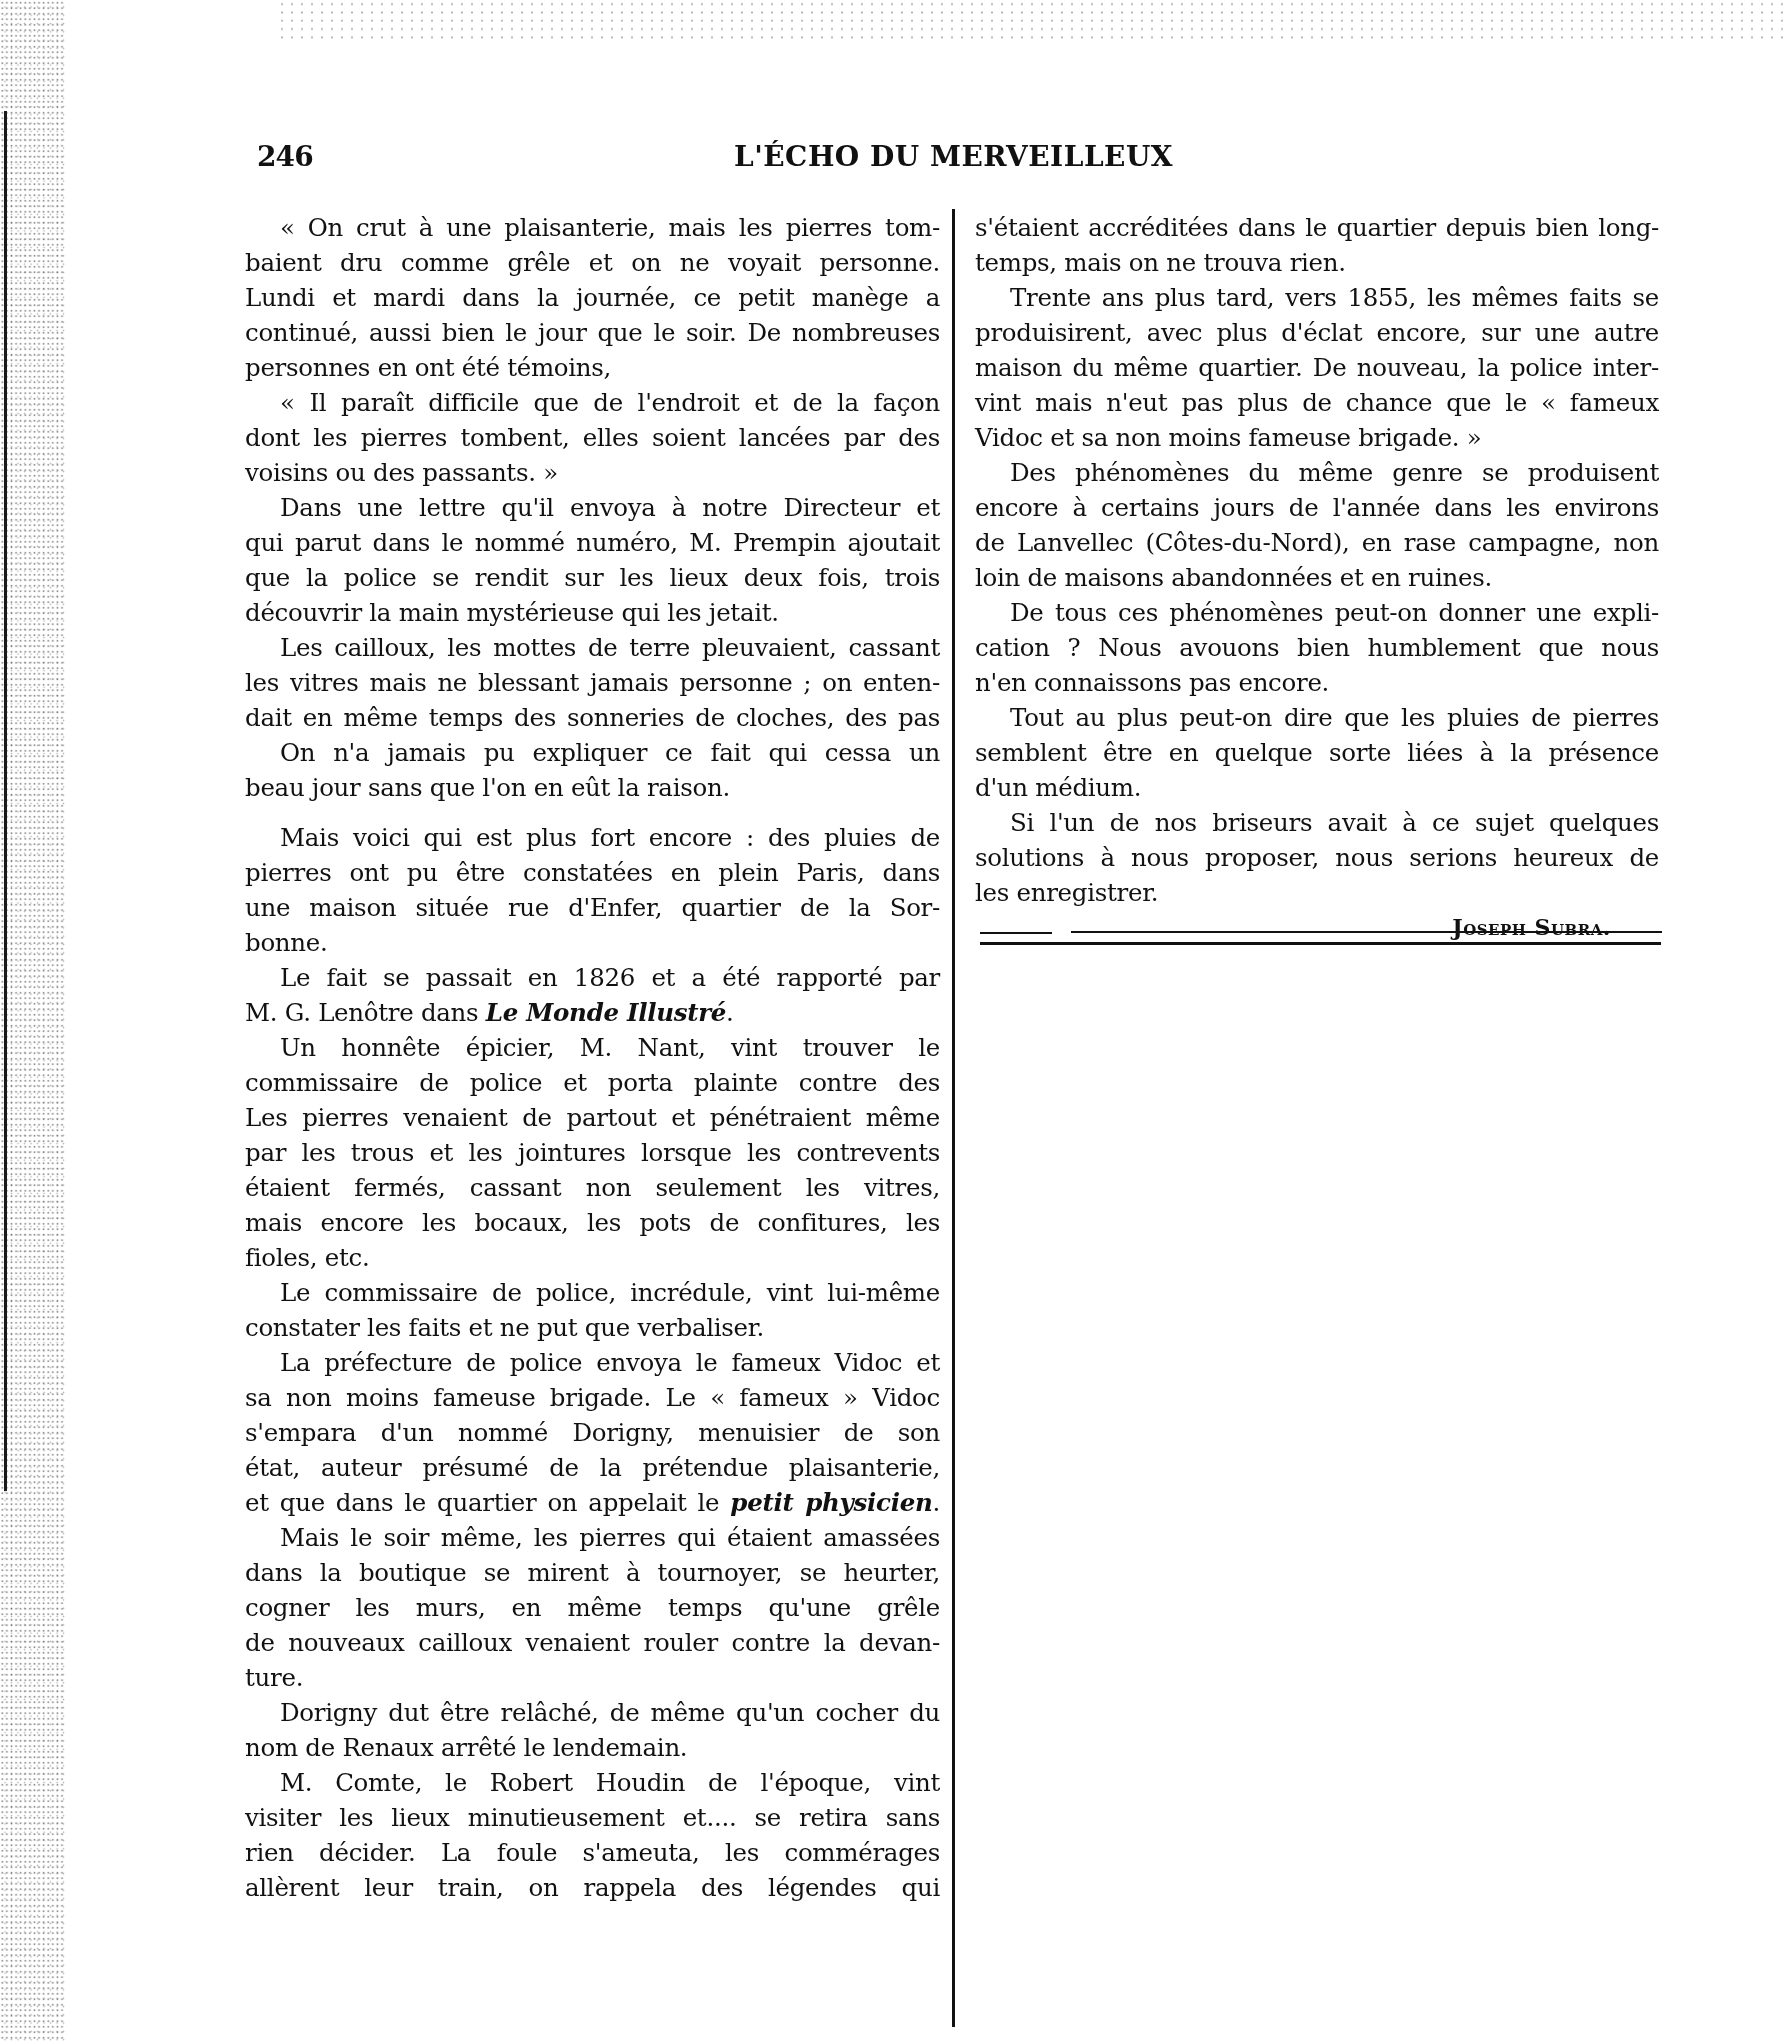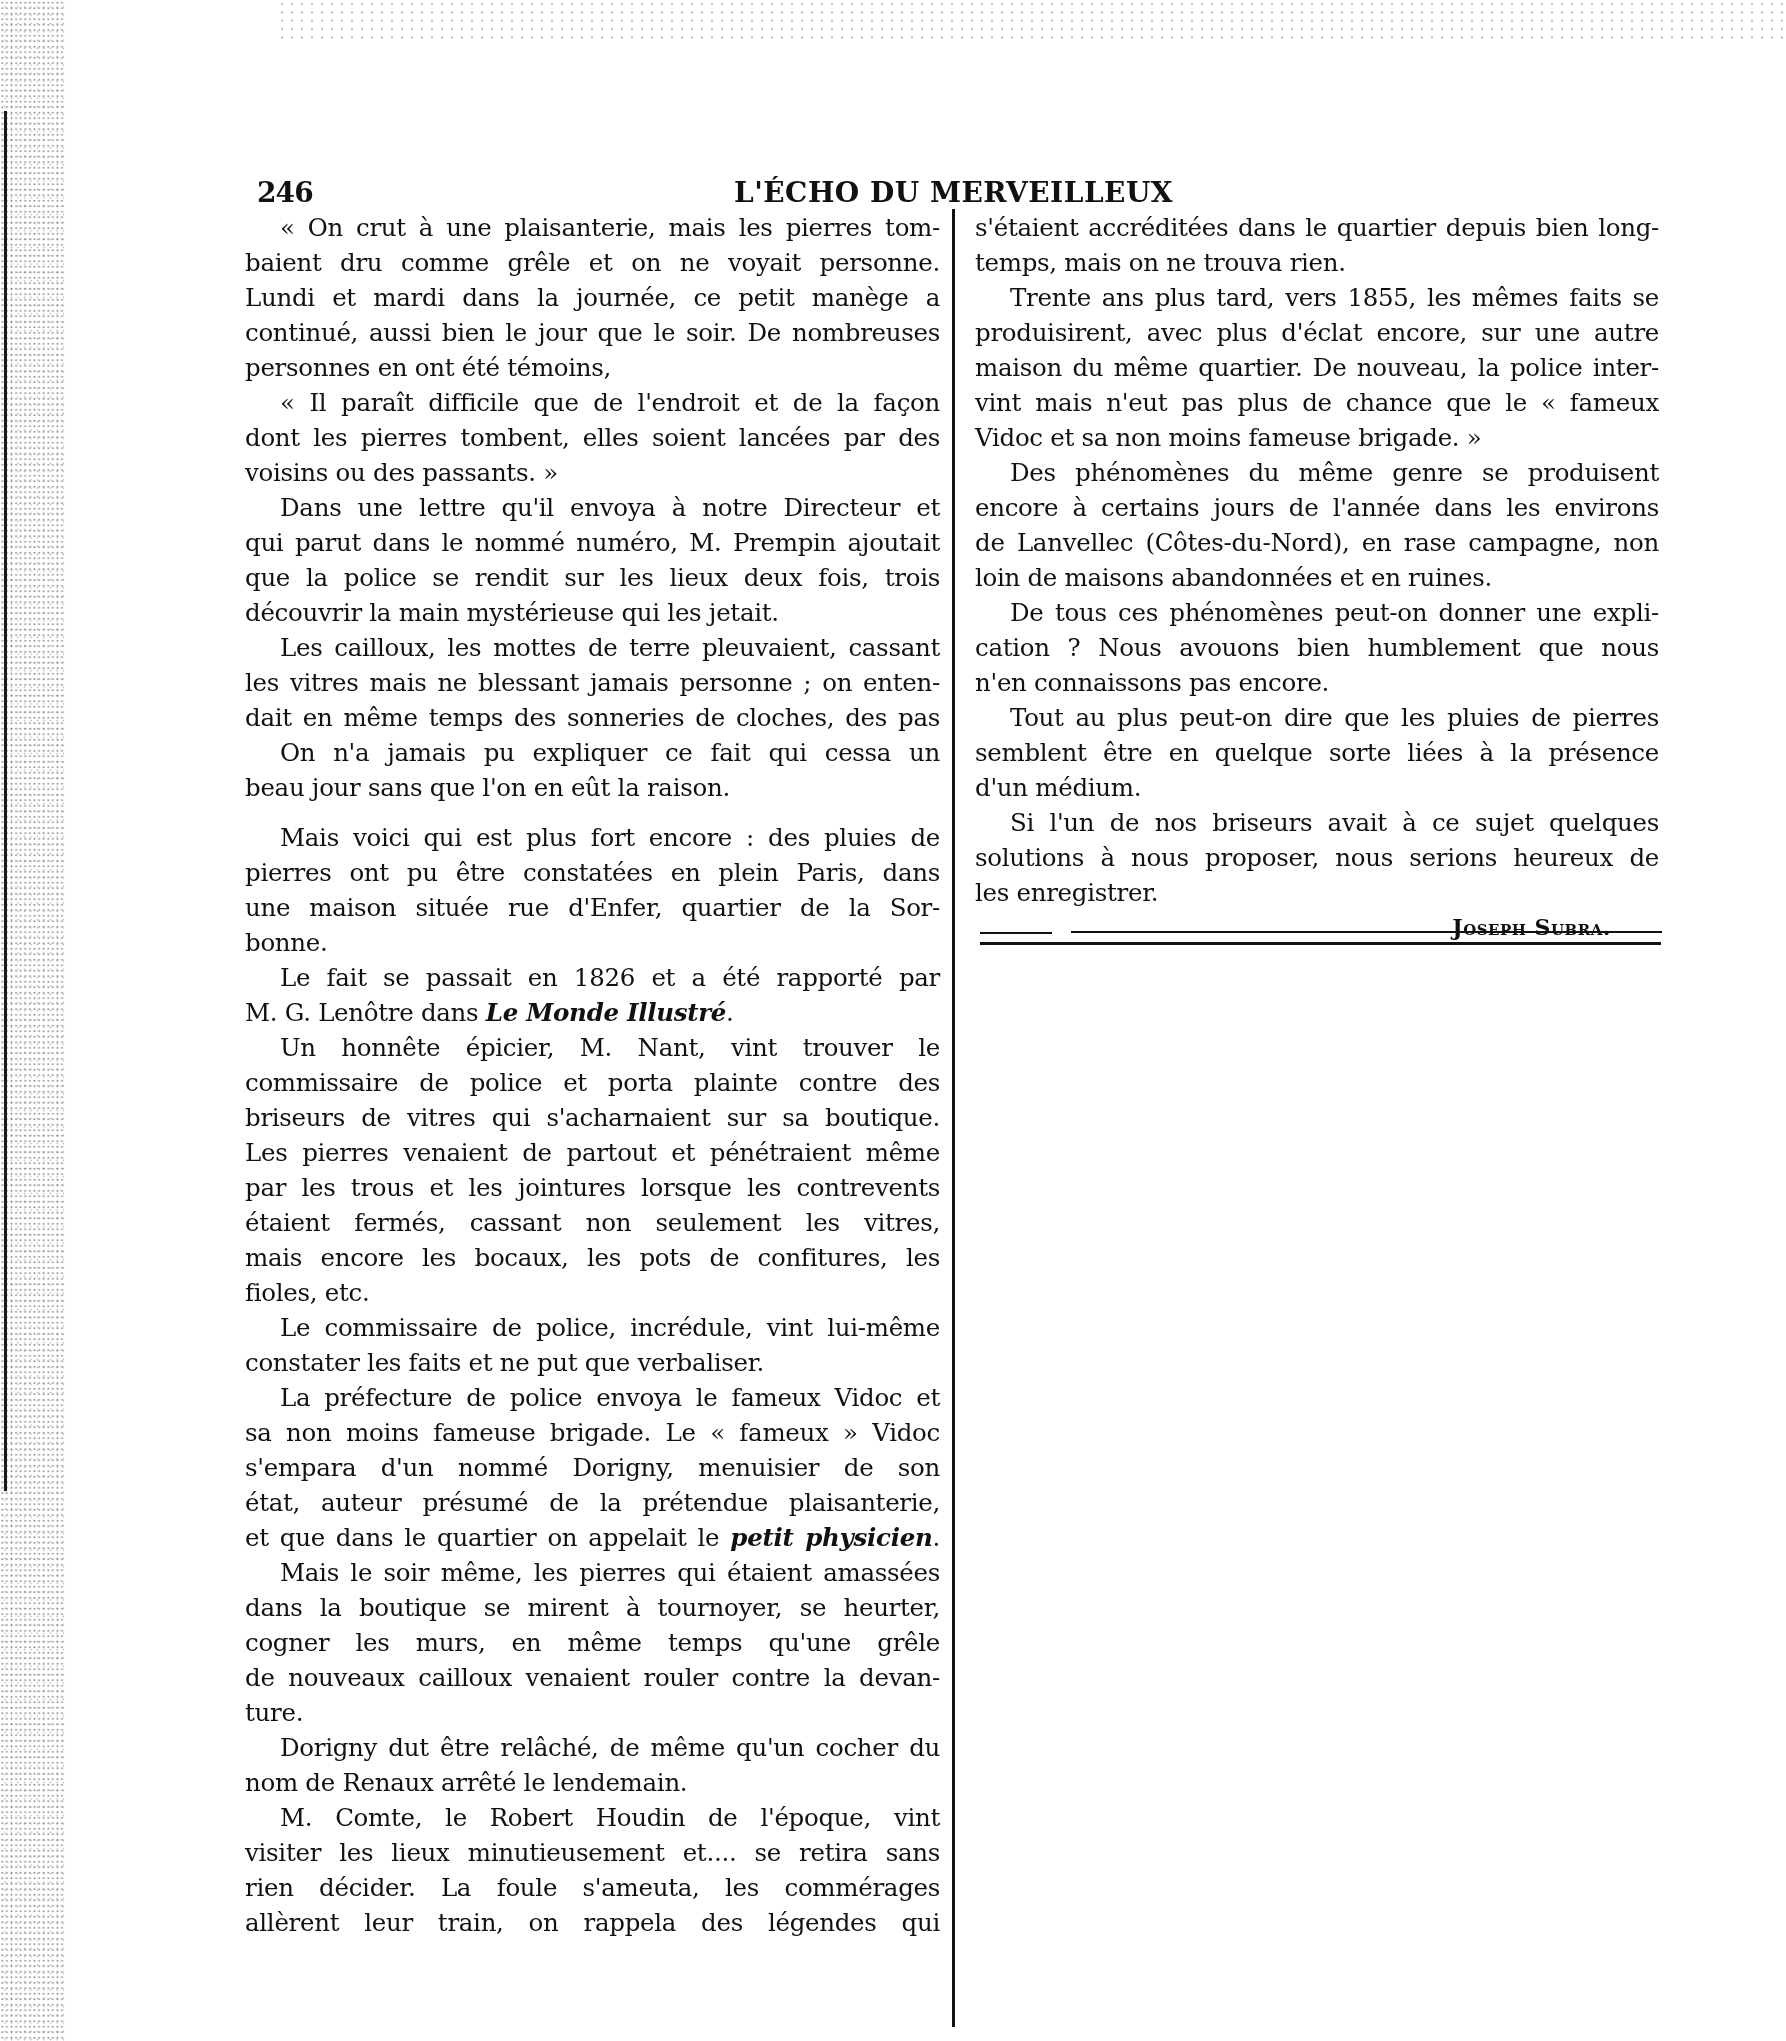--- a/index.html
+++ b/index.html
@@ -7,21 +7,21 @@
          font-family: "DejaVu Serif", "Liberation Serif", serif; color: #111; }
   .edge-band { position: absolute; left: 0; top: 0; width: 65px; height: 2042px;
     background-image:
       radial-gradient(circle, rgba(0,0,0,0.55) 0.7px, transparent 1.2px),
       radial-gradient(circle, rgba(0,0,0,0.35) 0.6px, transparent 1.1px);
     background-size: 4.6px 5.5px, 6.5px 8.3px; background-position: 0 0, 1.8px 2.8px; opacity: 0.8; }
   .edge-line { position: absolute; left: 3.7px; top: 111px; width: 3.7px; height: 1380px; background: #1a1a1a; }
   .top-band { position: absolute; left: 277px; top: 0; width: 1510px; height: 42px;
     background-image: radial-gradient(circle, rgba(0,0,0,0.45) 0.7px, transparent 1.3px);
     background-size: 10px 8.3px; opacity: 0.7; }
-  .header { position: absolute; top: 140px; left: 0; width: 100%; height: 37px; margin-top: 36px; }
+  .header { position: absolute; top: 140px; left: 0; width: 100%; height: 37px; }
   .page-number { position: absolute; left: 257px; top: 0; font-size: 28px; font-weight: bold; letter-spacing: -0.9px; }
   .running-title { position: absolute; left: 734px; top: 0; font-size: 28px; font-weight: bold; letter-spacing: 0.5px; }
   .divider { position: absolute; left: 952px; top: 209px; width: 2.8px; height: 1818px; background: #111; }
   .col { position: absolute; top: 210px; }
   .col-left { left: 245px; width: 695px; }
   .col-right { left: 975px; width: 684px; }
   .line { display: block; height: 35px; line-height: 35px; font-size: 24.5px; white-space: nowrap;
           text-align: justify; text-align-last: justify; letter-spacing: -0.3px; word-spacing: 0px; }
   .line.last { text-align: left; text-align-last: left; }
   .line.indent { padding-left: 35px; }
@@ -65,21 +65,20 @@
     <div class="line last"><span>beau jour sans que l'on en eût la raison.</span></div>
     <div class="gap"></div>
     <div class="line indent"><span>Mais voici qui est plus fort encore : des pluies de</span></div>
     <div class="line"><span>pierres ont pu être constatées en plein Paris, dans</span></div>
     <div class="line"><span>une maison située rue d'Enfer, quartier de la Sor-</span></div>
     <div class="line last"><span>bonne.</span></div>
     <div class="line indent"><span>Le fait se passait en 1826 et a été rapporté par</span></div>
     <div class="line last"><span>M. G. Lenôtre dans </span><span class="it">Le Monde Illustré</span><span>.</span></div>
     <div class="line indent"><span>Un honnête épicier, M. Nant, vint trouver le</span></div>
     <div class="line"><span>commissaire de police et porta plainte contre des</span></div>
-    <div class="line"><span>briseurs de vitres qui s'acharnaient sur sa boutique.</span></div>
     <div class="line"><span>Les pierres venaient de partout et pénétraient même</span></div>
     <div class="line"><span>par les trous et les jointures lorsque les contrevents</span></div>
     <div class="line"><span>étaient fermés, cassant non seulement les vitres,</span></div>
     <div class="line"><span>mais encore les bocaux, les pots de confitures, les</span></div>
     <div class="line last"><span>fioles, etc.</span></div>
     <div class="line indent"><span>Le commissaire de police, incrédule, vint lui-même</span></div>
     <div class="line last"><span>constater les faits et ne put que verbaliser.</span></div>
     <div class="line indent"><span>La préfecture de police envoya le fameux Vidoc et</span></div>
     <div class="line"><span>sa non moins fameuse brigade. Le « fameux » Vidoc</span></div>
     <div class="line"><span>s'empara d'un nommé Dorigny, menuisier de son</span></div>

